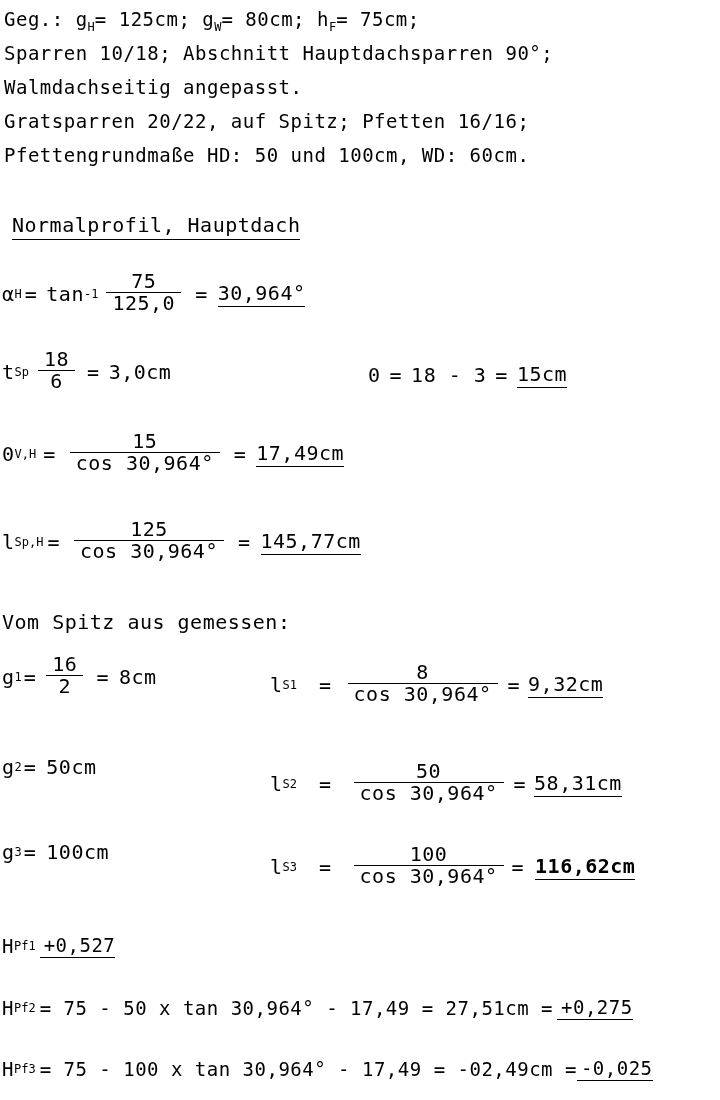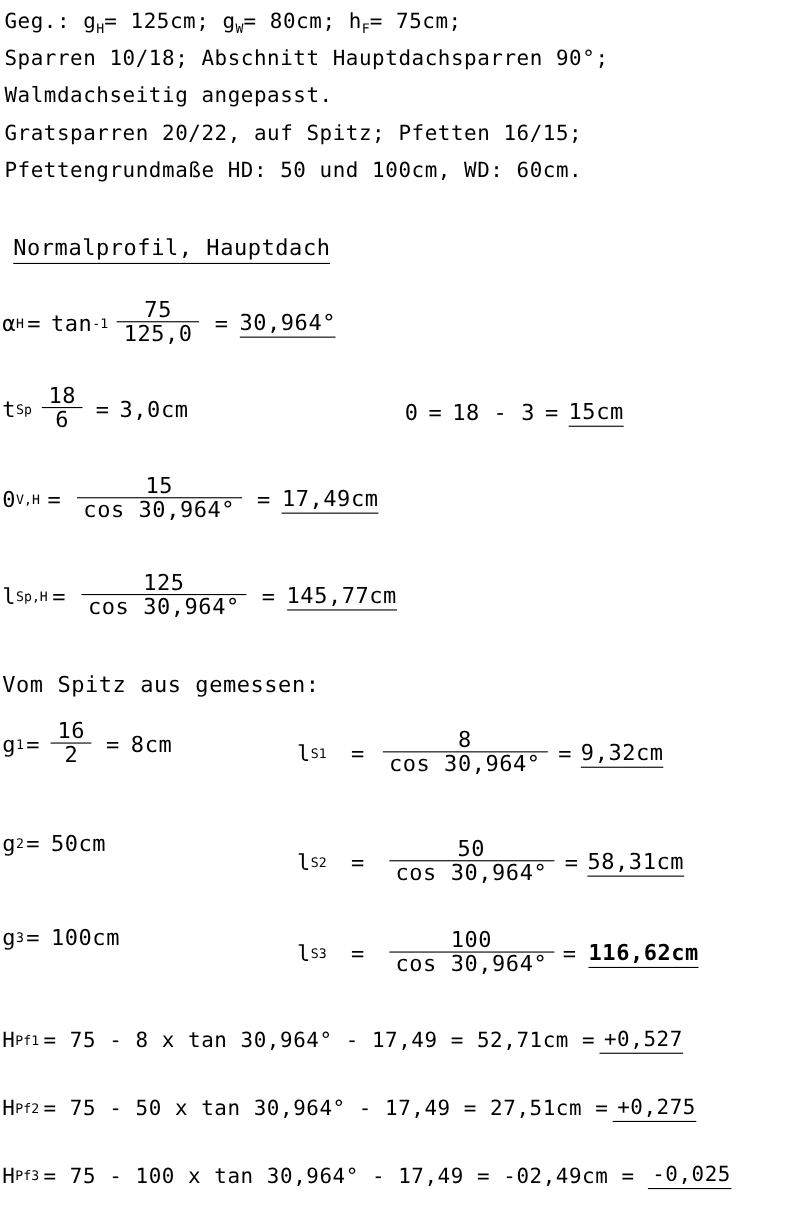--- a/index.html
+++ b/index.html
@@ -75,21 +75,21 @@
 <body>
 
 <div class="page">
 
   <div class="line t19" style="left:4px; top:8px;">
     <span>Geg.: g</span><span class="sub">H</span><span>= 125cm; g</span><span class="sub">W</span><span>= 80cm; h</span><span class="sub">F</span><span>= 75cm;</span>
   </div>
 
   <div class="line t19" style="left:4px; top:42px;">Sparren 10/18; Abschnitt Hauptdachsparren 90°;</div>
   <div class="line t19" style="left:4px; top:76px;">Walmdachseitig angepasst.</div>
-  <div class="line t19" style="left:4px; top:110px;">Gratsparren 20/22, auf Spitz; Pfetten 16/15;</div>
+  <div class="line t19" style="left:4px; top:110px;">Gratsparren 20/22, auf Spitz; Pfetten 16/16;</div>
   <div class="line t19" style="left:4px; top:144px;">Pfettengrundmaße HD: 50 und 100cm, WD: 60cm.</div>
 
   <div class="line t20 heading-ul" style="left:12px; top:213px;">Normalprofil, Hauptdach</div>
 
   <div class="line t20" style="left:2px; top:272px;">
     <span class="inline-row">
       <span class="seg">α</span>
         <span class="sub">H</span>
       <span class="seg" style="margin-left:3px;">=</span>
       <span class="seg" style="margin-left:9px;">tan</span>
@@ -227,36 +227,35 @@
       </span>
       <span class="seg" style="margin-left:8px;">=</span>
       <span class="seg uline" style="margin-left:11px;font-weight:bold;">116,62cm</span>
     </span>
   </div>
 
   <div class="line t19" style="left:2px; top:934px;">
     <span class="inline-row">
       <span class="seg">H</span>
         <span class="sub">Pf1</span>
-      <span class="seg" style="margin-left:4px;">= 75 - 8 x tan 30,964° - 17,49 = 52,71cm =</span>
       <span class="seg uline" style="margin-left:4px; padding-left:4px;">+0,527</span>
     </span>
   </div>
 
   <div class="line t19" style="left:2px; top:996px;">
     <span class="inline-row">
       <span class="seg">H</span>
         <span class="sub">Pf2</span>
       <span class="seg" style="margin-left:4px;">= 75 - 50 x tan 30,964° - 17,49 = 27,51cm =</span>
       <span class="seg uline" style="margin-left:4px; padding-left:4px;">+0,275</span>
     </span>
   </div>
 
   <div class="line t19" style="left:2px; top:1057px;">
     <span class="inline-row">
       <span class="seg">H</span>
         <span class="sub">Pf3</span>
       <span class="seg" style="margin-left:4px;">= 75 - 100 x tan 30,964° - 17,49 = -02,49cm =</span>
-      <span class="seg uline" style="margin-left:12px; padding-left:4px;text-align:right;">-0,025</span>
+      <span class="seg uline" style="margin-left:0; padding-left:4px;text-align:right;">-0,025</span>
     </span>
   </div>
 
 </div>
 
 </body></html>

